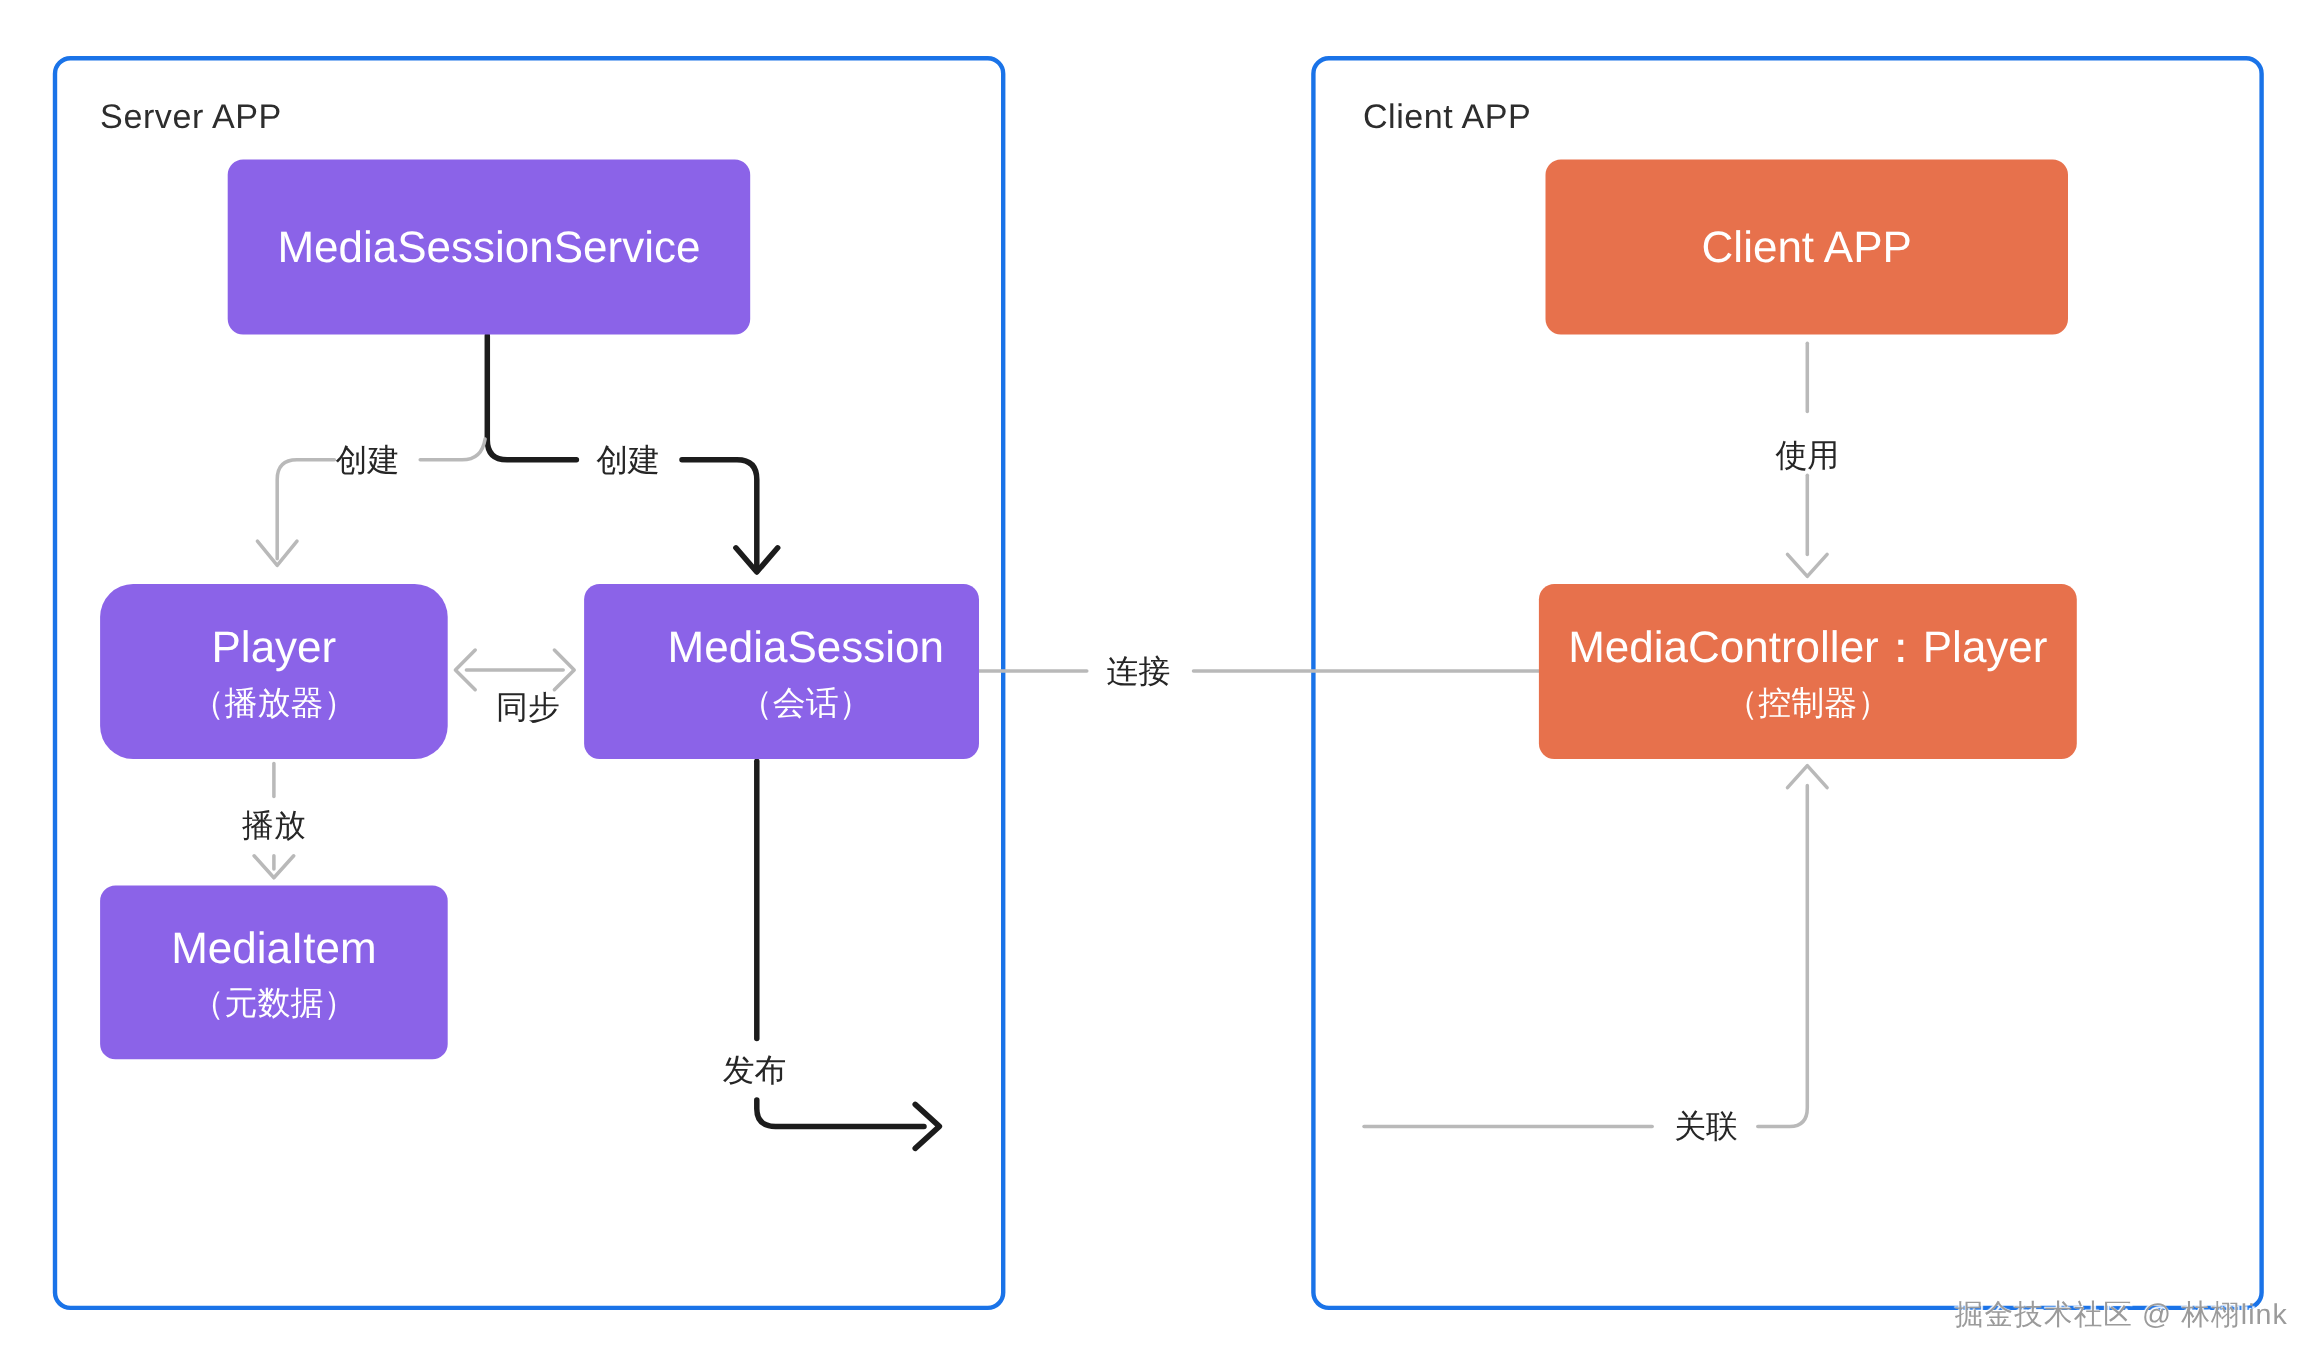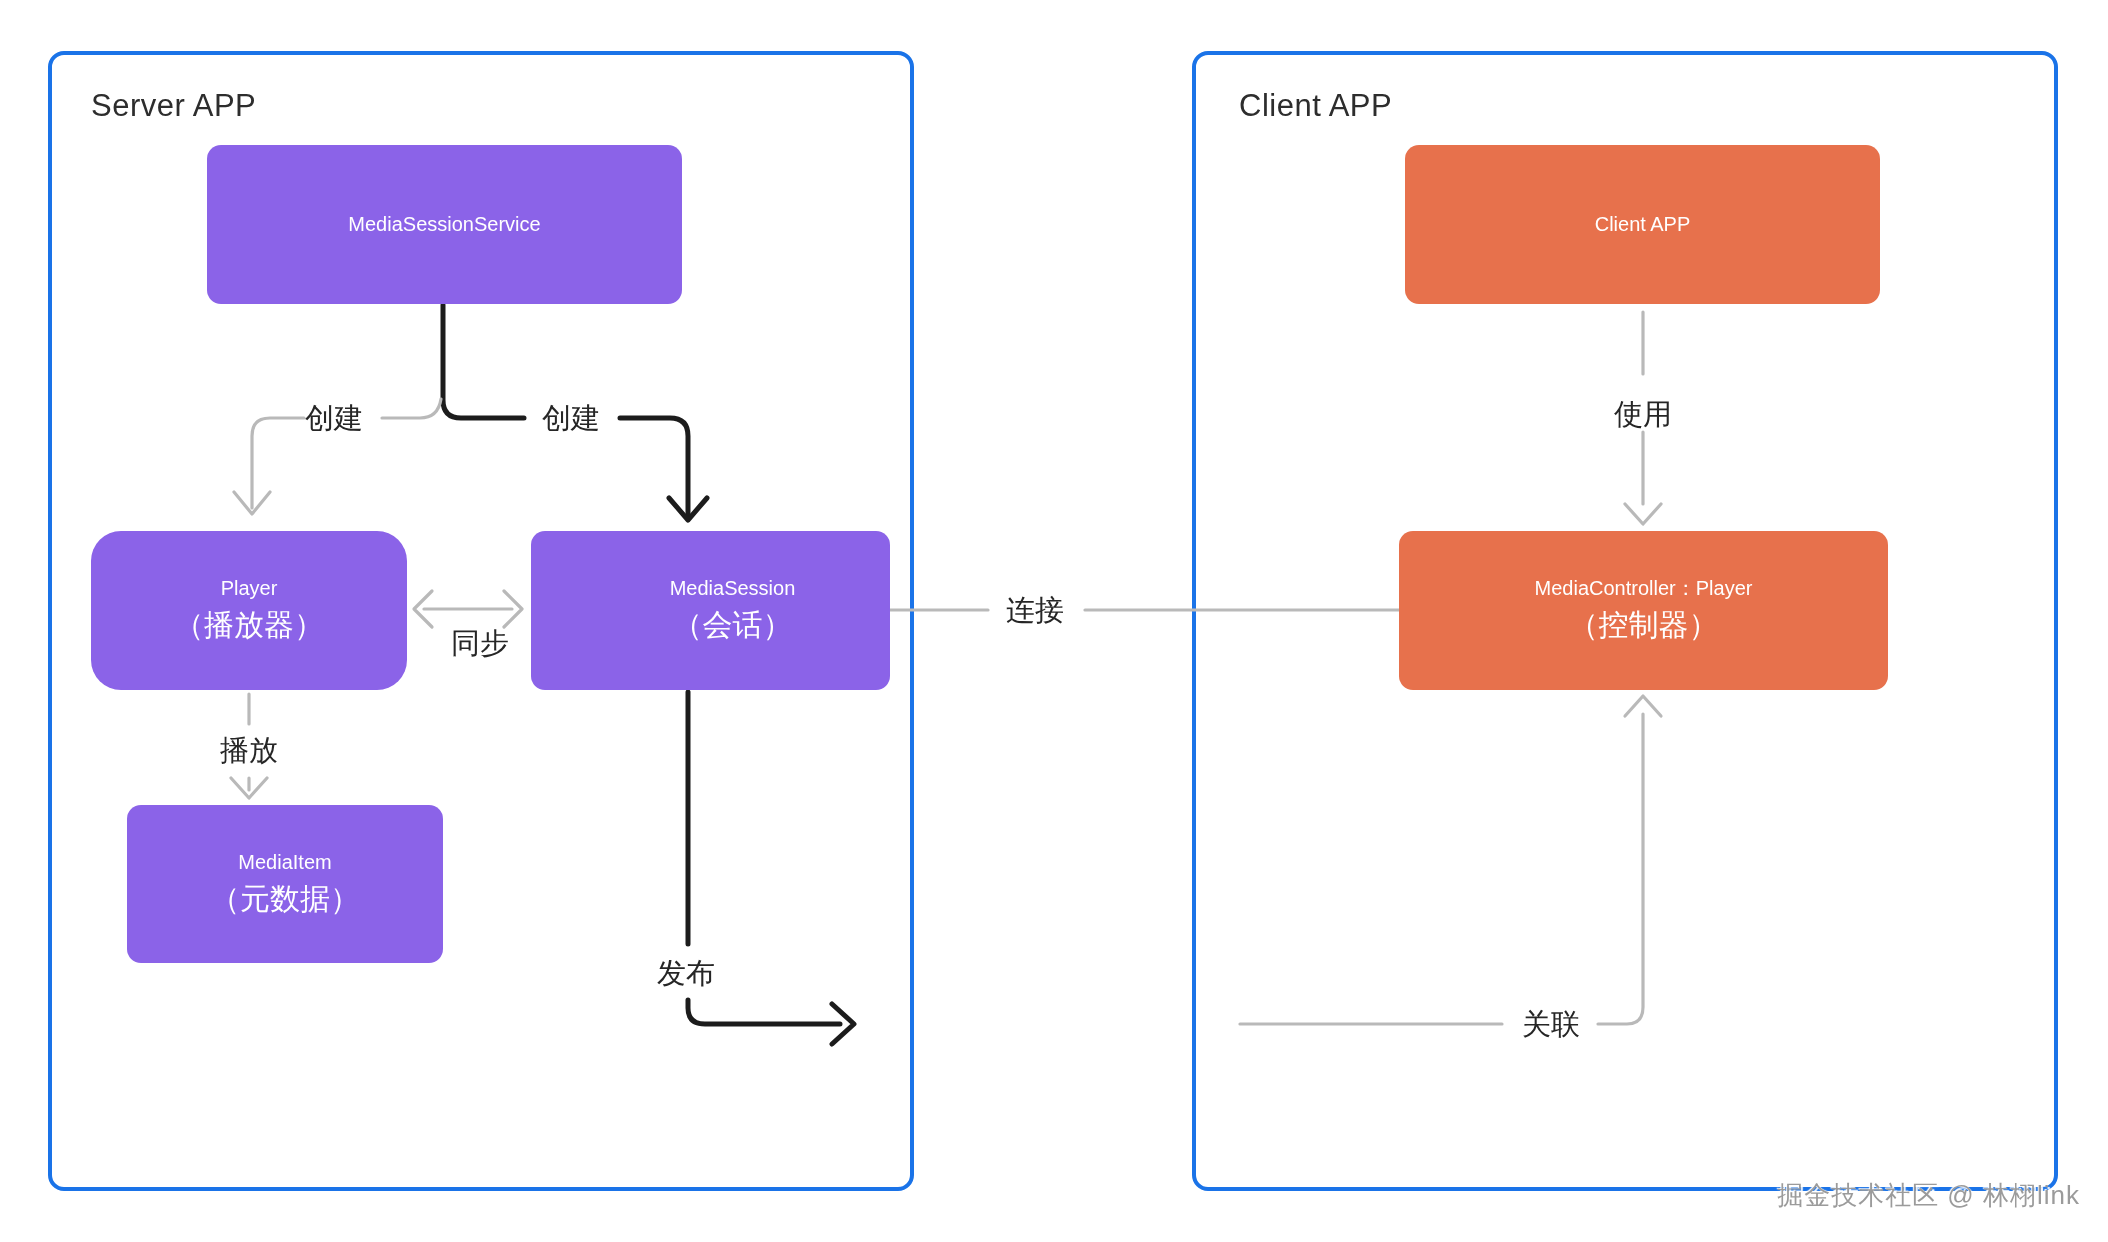--- a/index.html
+++ b/index.html
@@ -15,21 +15,21 @@
   }
   .edges{position:absolute;left:0;top:0;width:2108px;height:1242px;}
   .edge-gray{fill:none;stroke:var(--gray-line);stroke-width:3.2;stroke-linecap:round;stroke-linejoin:round;}
   .edge-black{fill:none;stroke:var(--black-line);stroke-width:5;stroke-linecap:round;stroke-linejoin:round;}
   .node{
     position:absolute;border-radius:14px;display:flex;flex-direction:column;align-items:center;
     justify-content:center;color:#ffffff;text-align:center;line-height:1.45;
   }
   .node.purple{background:var(--purple);}
   .node.orange{background:var(--orange);}
-  .node .l1{font-size:20px;}
+  .node .l1{font-size:40px;}
   .node .l2{font-size:30px;}
   .edge-label{
     position:absolute;transform:translate(-50%,-50%);font-size:29px;color:var(--label-text);
     white-space:nowrap;
   }
   .watermark{
     position:absolute;font-size:26px;color:var(--watermark);white-space:nowrap;
     text-shadow:2px 2px 1px #ffffff, -1px -1px 1px #ffffff;letter-spacing:1px;
   }
 </style>
@@ -86,21 +86,21 @@
   <div class="node purple" style="left:91px;top:531px;width:316px;height:159px;border-radius:30px;">
     <div class="l1">Player</div>
     <div class="l2">（播放器）</div>
   </div>
 
   <div class="node purple" style="left:531px;top:531px;width:315px;height:159px;padding-left:44px;">
     <div class="l1">MediaSession</div>
     <div class="l2">（会话）</div>
   </div>
 
-  <div class="node purple" style="left:91px;top:805px;width:316px;height:158px;margin-left:36px;">
+  <div class="node purple" style="left:91px;top:805px;width:316px;height:158px;">
     <div class="l1">MediaItem</div>
     <div class="l2">（元数据）</div>
   </div>
 
 
   <div class="node orange" style="left:1405px;top:145px;width:475px;height:159px;">
     <div class="l1">Client APP</div>
   </div>
 
   <div class="node orange" style="left:1399px;top:531px;width:489px;height:159px;">

